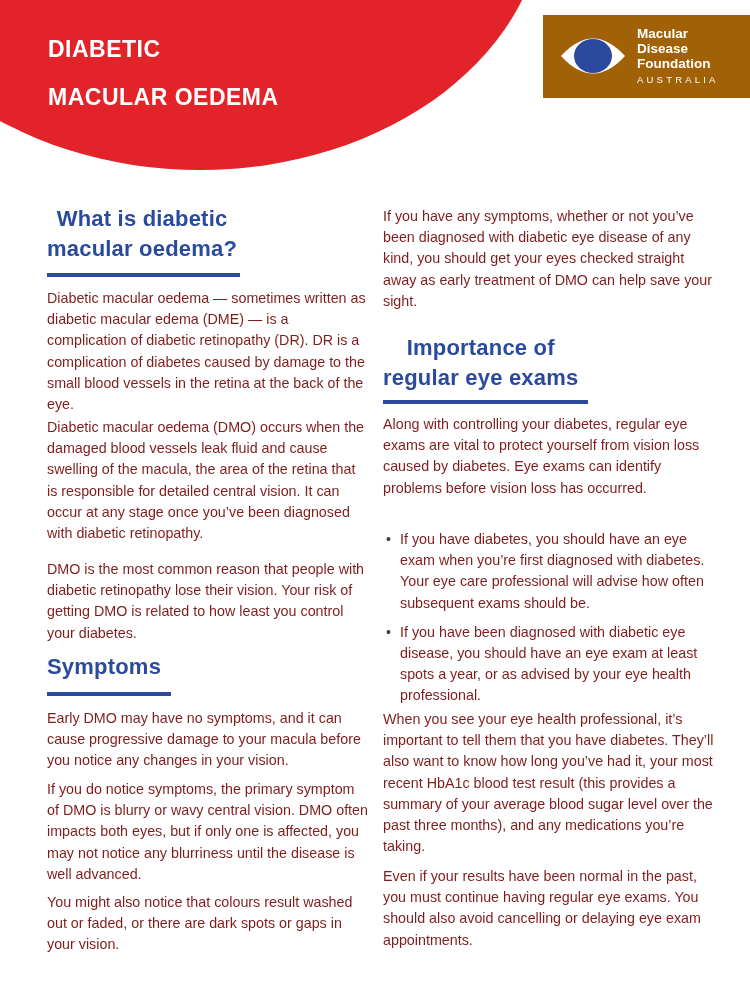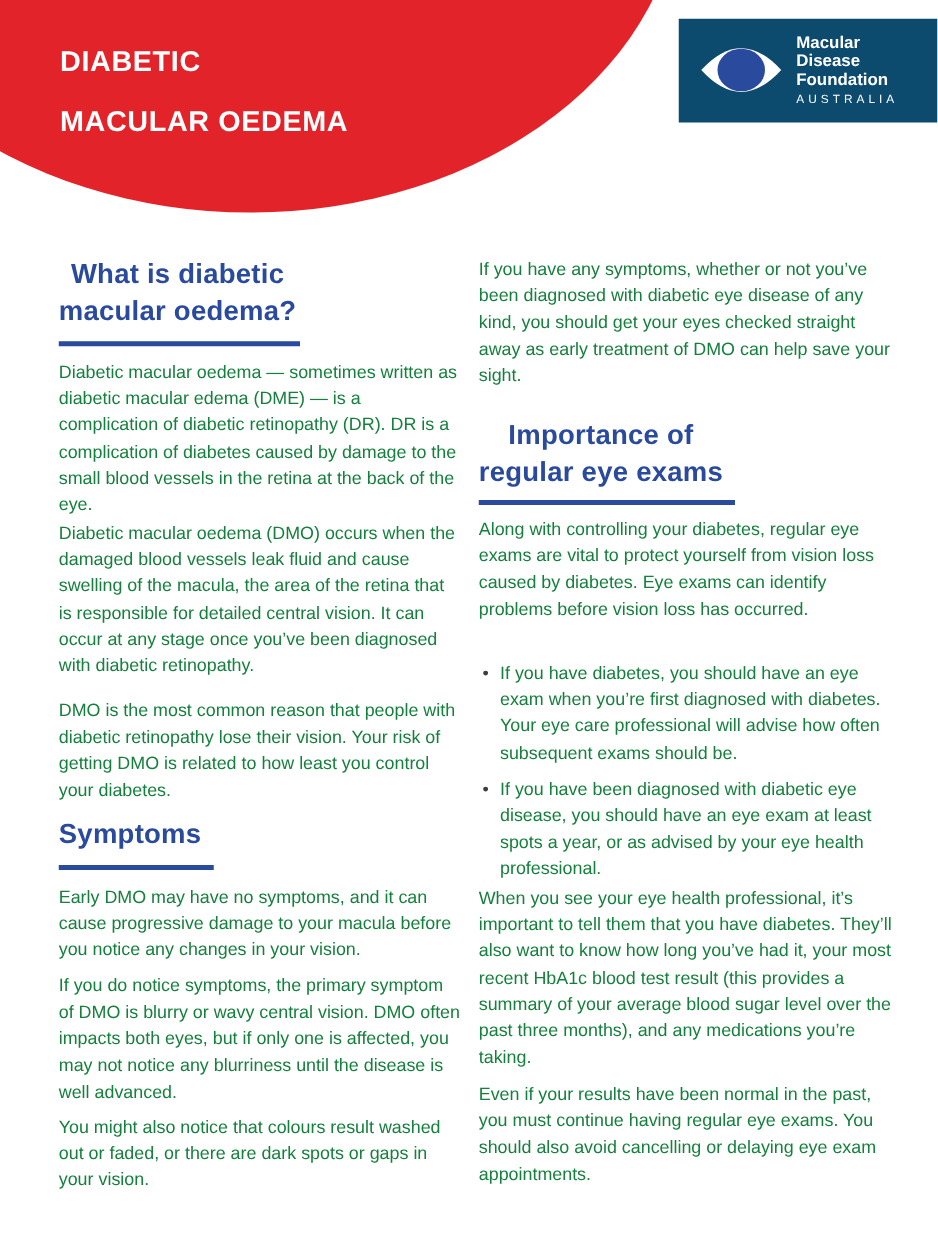--- a/index.html
+++ b/index.html
@@ -10,39 +10,39 @@
 
   .doc-title {
     position: absolute; left: 48px; top: 16px;
     color: #ffffff; font-weight: bold; font-size: 23px; line-height: 30px;
     letter-spacing: 0.5px; text-transform: uppercase;
   }
   .doc-title span { display: block; margin-top: 18px; }
 
   .logo {
     position: absolute; left: 543px; top: 15px; width: 207px; height: 83px;
-    background: #0c4a6e;
+    background: #a16207;
   }
   .logo svg { position: absolute; left: 16px; top: 16px; }
   .logo-text {
     position: absolute; left: 94px; top: 11px; color: #ffffff;
     font-weight: bold; font-size: 13.5px; line-height: 15px;
   }
   .logo-text .l { display: block; }
   .logo-text .country { font-weight: normal; font-size: 9.5px; letter-spacing: 3.2px; margin-top: 1px; display: block; }
 
   h2 {
     position: absolute; color: #2a4a9e; font-weight: bold;
     font-size: 22px; line-height: 30px; letter-spacing: 0.2px;
   }
   h2 span { display: block; text-align: center; }
   .rule { position: absolute; height: 4px; background: #2a4a9e; }
 
   p, li {
-    font-size: 14.3px; line-height: 21.2px; color: #15803d;
+    font-size: 14.3px; line-height: 21.2px; color: #7f1d1d;
   }
   .para { position: absolute; }
   ul { list-style: none; }
   li { position: relative; padding-left: 17px; margin-bottom: 8px; }
   li::before { content: "\2022"; position: absolute; left: 3px; top: 0; color: #3e3e3e; }
 </style>
 </head>
 <body>
 
 <svg class="red-shape" viewBox="0 0 750 200" width="750" height="200">

